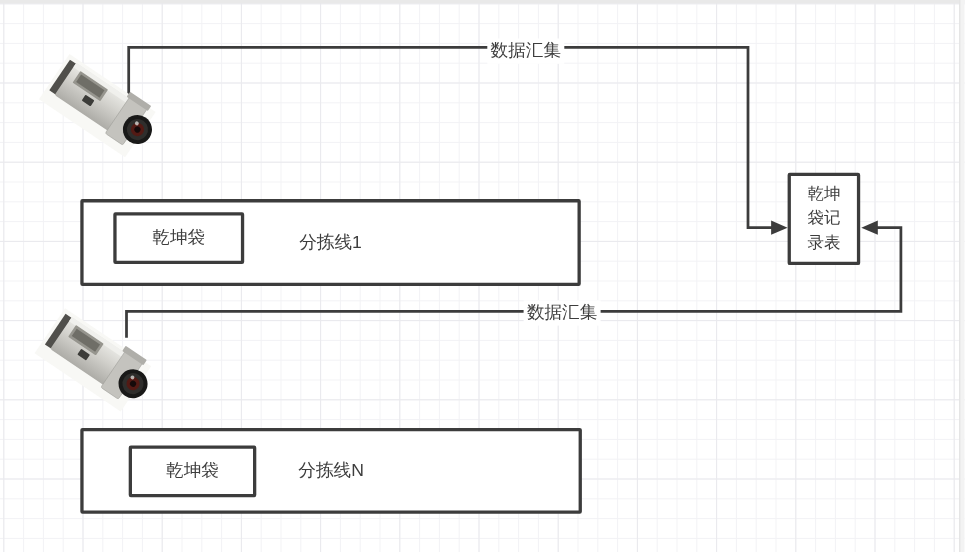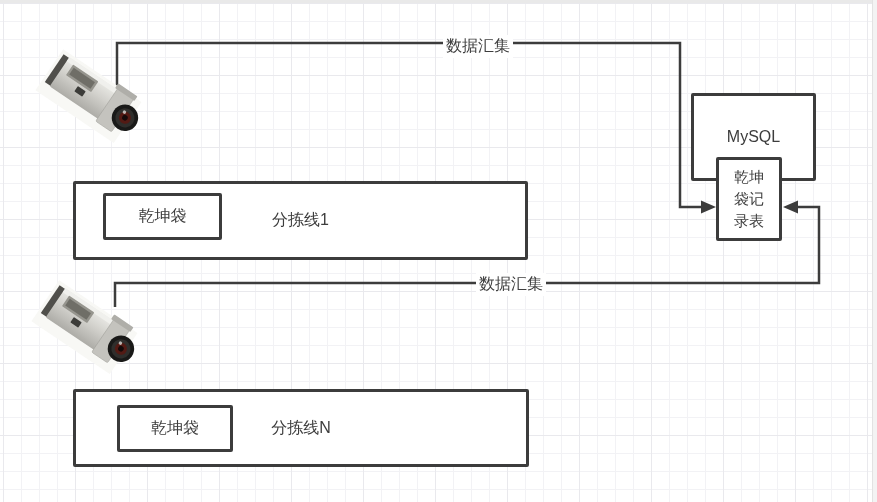--- a/index.html
+++ b/index.html
@@ -106,23 +106,20 @@
     <g>
       <polyline points="117,90 117,43 680,43 680,207 702,207" fill="none" stroke="#3c3c3c" stroke-width="2.5" stroke-linejoin="miter"></polyline>
       <polygon points="716,207 701,200.5 701,213.5" fill="#3c3c3c"></polygon>
     </g>
     <g>
       <polyline points="115,307 115,283 819,283 819,207 797,207" fill="none" stroke="#3c3c3c" stroke-width="2.5" stroke-linejoin="miter"></polyline>
       <polygon points="783,207 798,200.5 798,213.5" fill="#3c3c3c"></polygon>
     </g>
   </svg>
 
-  <div class="node" id="mysql-node">
-    <span class="node-label">MySQL</span>
-  </div>
 
   <div class="node" id="record-node">
     <span class="node-label">乾坤
 袋记
 录表</span>
   </div>
 
   <div class="node" id="sort1-node">
     <span class="node-label">分拣线1</span>
     <div class="bag-node" id="bag1-node">

